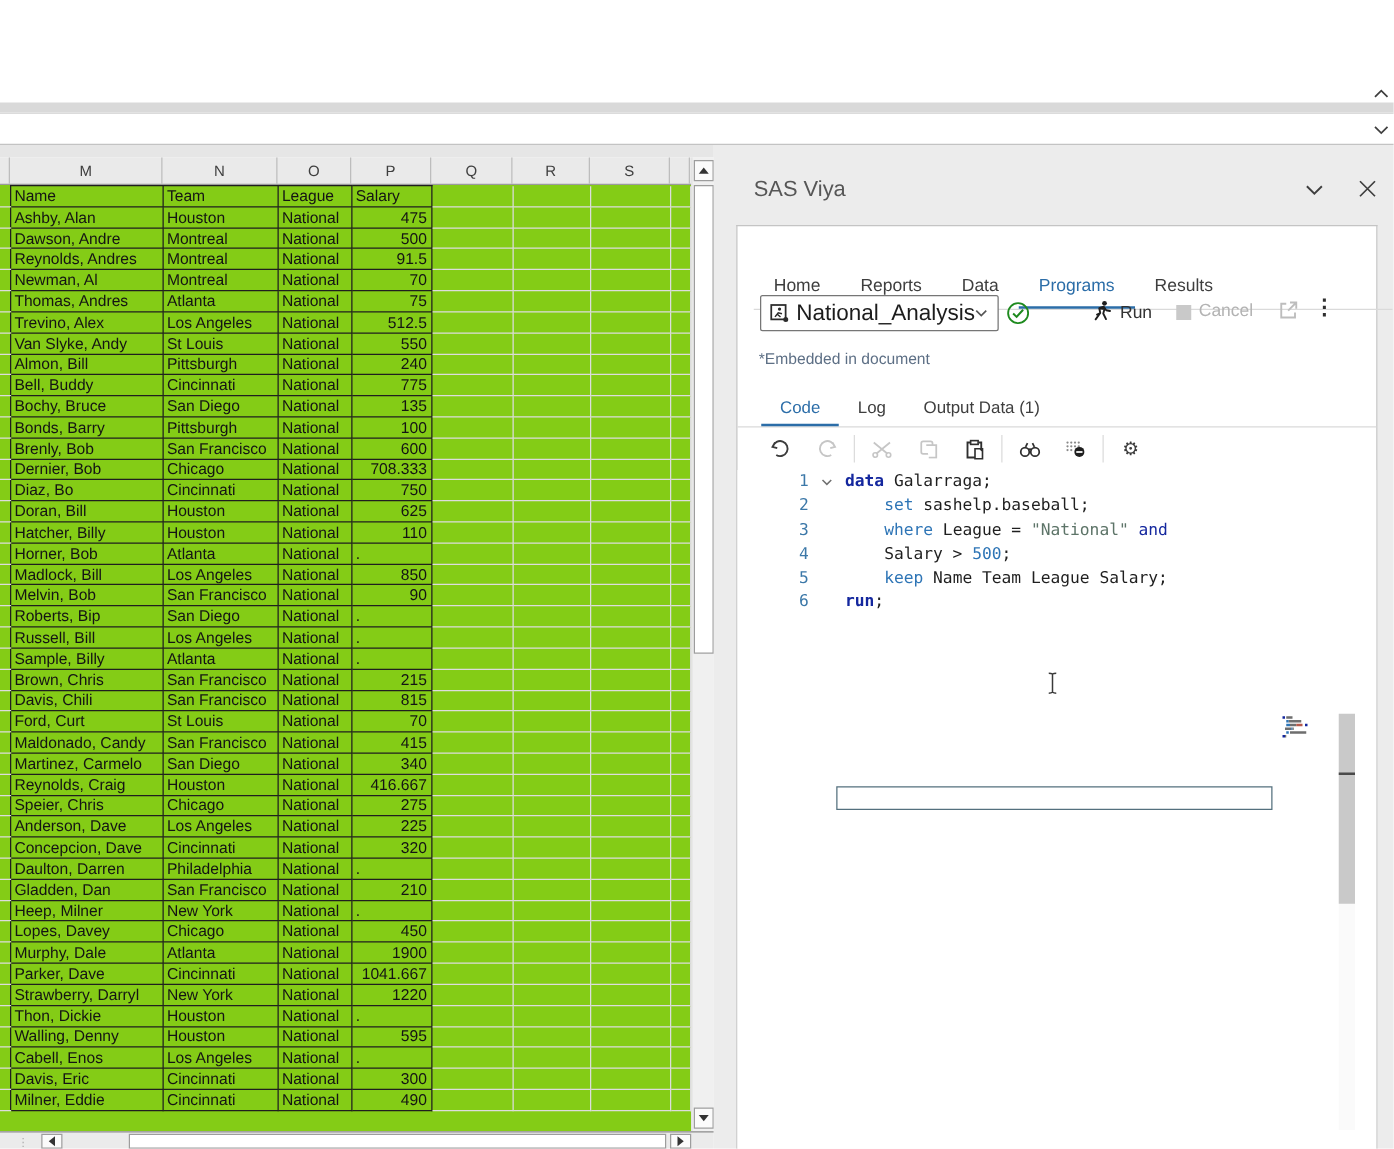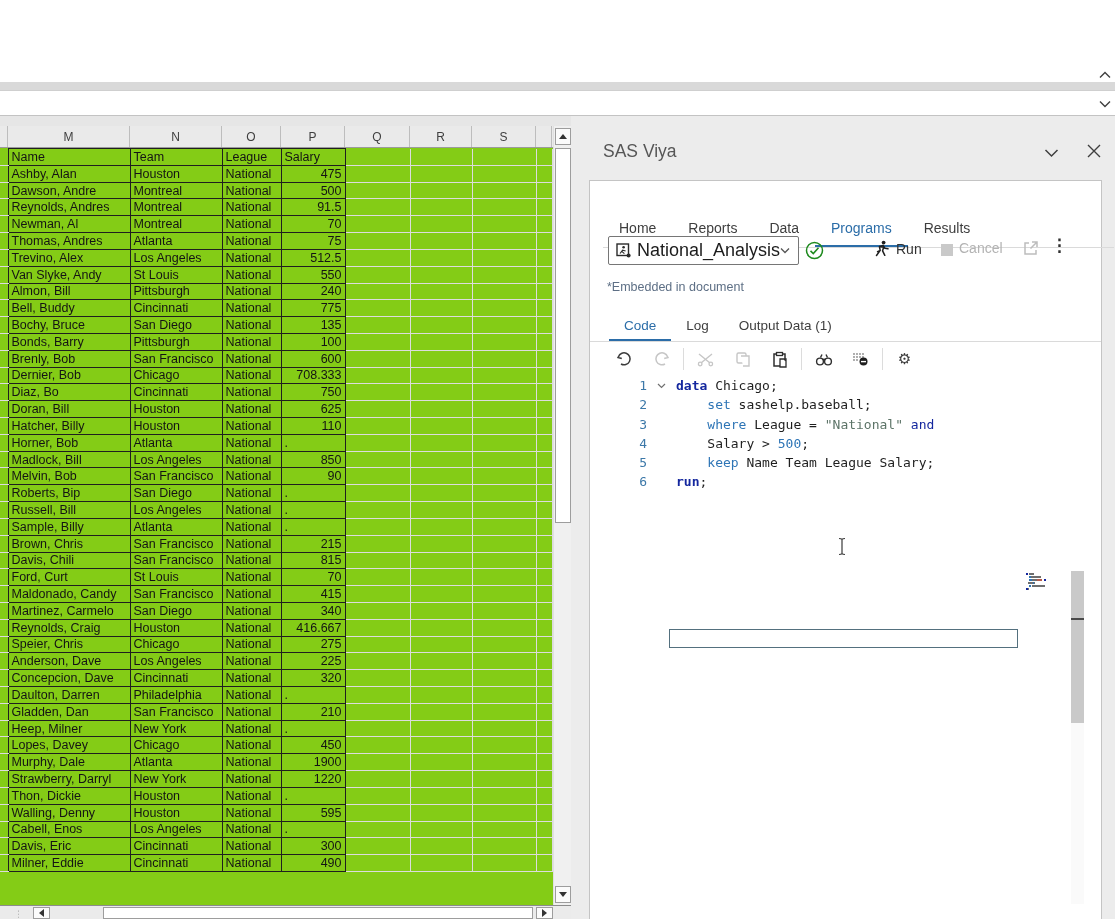--- a/index.html
+++ b/index.html
@@ -552,20 +552,31 @@
           <td class="tb">Atlanta</td>
           <td class="tb">National</td>
           <td class="tb sal">1900</td>
           <td></td>
           <td></td>
           <td></td>
           <td></td>
         </tr>
         <tr>
           <td class="no-r"></td>
+          <td class="tb bl">Parker, Dave</td>
+          <td class="tb">Cincinnati</td>
+          <td class="tb">National</td>
+          <td class="tb sal">1041.667</td>
+          <td></td>
+          <td></td>
+          <td></td>
+          <td></td>
+        </tr>
+        <tr>
+          <td class="no-r"></td>
           <td class="tb bl">Strawberry, Darryl</td>
           <td class="tb">New York</td>
           <td class="tb">National</td>
           <td class="tb sal">1220</td>
           <td></td>
           <td></td>
           <td></td>
           <td></td>
         </tr>
         <tr>
@@ -781,21 +792,21 @@
       <div class="tsep"></div>
       <div class="tbtn">
           <span class="ticon">⚙</span>
         </div>
     </div>
 
     <div id="editor">
       <div id="code-lines">
           <div class="code-line"><span class="gut">1</span><span class="fold"><svg width="9" height="6" viewBox="0 0 9 6">
                 <path d="M1 1 L4.5 4.5 L8 1" fill="none" stroke="#707070" stroke-width="1.2"></path>
-              </svg></span><span class="tok-kw1">data</span><span class="tok-pl"> Chicago;</span></div>
+              </svg></span><span class="tok-kw1">data</span><span class="tok-pl"> Galarraga;</span></div>
           <div class="code-line"><span class="gut">2</span><span class="fold"></span><span class="tok-pl">    </span><span class="tok-kw2">set</span><span class="tok-pl"> sashelp.baseball;</span></div>
           <div class="code-line"><span class="gut">3</span><span class="fold"></span><span class="tok-pl">    </span><span class="tok-kw2">where</span><span class="tok-pl"> League = </span><span class="tok-str">"National"</span><span class="tok-pl"> </span><span class="tok-kw3">and</span></div>
           <div class="code-line"><span class="gut">4</span><span class="fold"></span><span class="tok-pl">    Salary &gt; </span><span class="tok-num">500</span><span class="tok-pl">;</span></div>
           <div class="code-line"><span class="gut">5</span><span class="fold"></span><span class="tok-pl">    </span><span class="tok-kw2">keep</span><span class="tok-pl"> Name Team League Salary;</span></div>
           <div class="code-line"><span class="gut">6</span><span class="fold"></span><span class="tok-kw1">run</span><span class="tok-pl">;</span></div>
         </div>
       <div id="stmt-box"></div>
       <div id="minimap">
           <div class="mm-line">
             <span style="width: 2.2px; margin-left: 0px; background: rgb(20, 39, 158);"></span>

